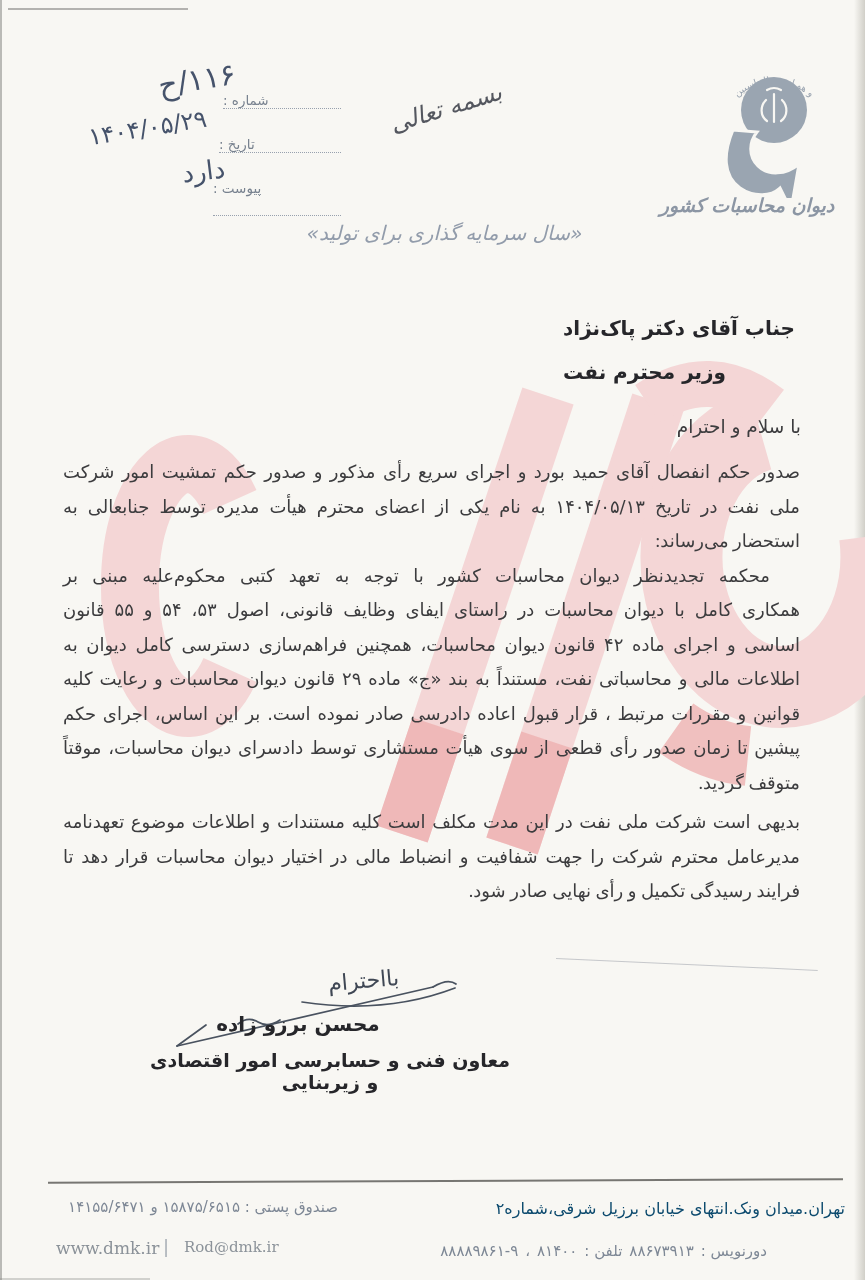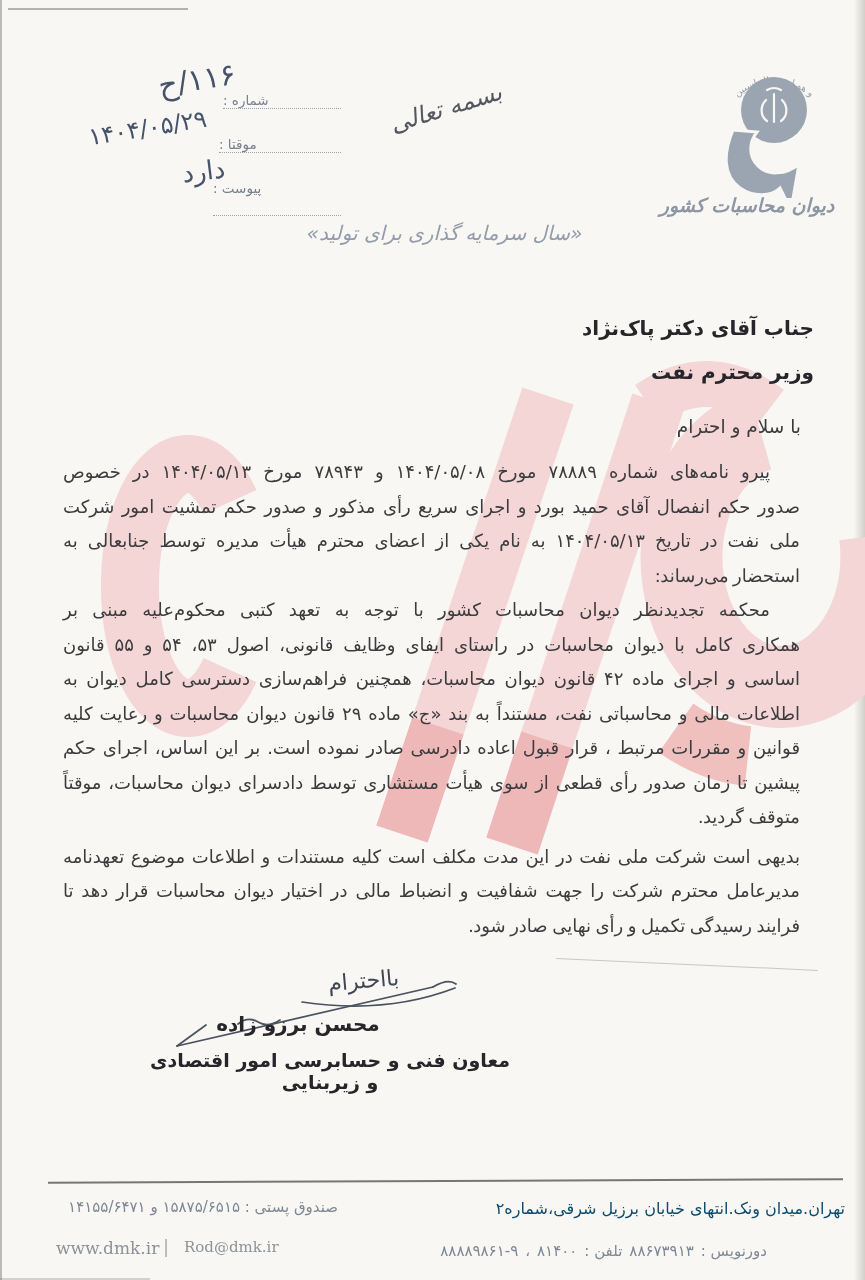--- a/index.html
+++ b/index.html
@@ -34,21 +34,21 @@
   .hw-attach{left:182px;top:156px;font-size:26px;transform:rotate(-7deg);}
   
   .bismillah{position:absolute;left:386px;top:94px;width:120px;z-index:2;
     font-size:24px;font-style:italic;color:#54575f;transform:rotate(-17deg);text-align:center;}
   .logo-box{position:absolute;left:637px;top:36px;width:215px;height:162px;z-index:2;}
   .org-name{position:absolute;left:642px;top:194px;width:210px;z-index:2;text-align:center;
     font-size:19px;font-weight:bold;font-style:italic;color:#8c96a4;direction:rtl;}
   .slogan{position:absolute;left:272px;top:221px;width:345px;z-index:2;text-align:center;
     font-size:20px;font-style:italic;color:#929cab;direction:rtl;}
   
-  .recipient{position:absolute;right:51px;top:306px;z-index:2;direction:rtl;text-align:right;
+  .recipient{position:absolute;right:70px;top:306px;z-index:2;direction:rtl;text-align:left;
     font-weight:bold;color:#26262a;font-size:20px;line-height:44px;}
   .salutation{position:absolute;right:64px;top:416px;z-index:2;direction:rtl;
     font-size:18.5px;color:#3c3c3e;}
   .body-text{position:absolute;left:63px;top:455px;width:737px;z-index:2;direction:rtl;}
   .para{margin:0;}
   .para.gap{margin-top:5px;}
   .line{font-size:18px;line-height:34.5px;text-align:justify;text-align-last:justify;
     color:#3c3c3e;white-space:normal;}
   .line.last{text-align:right;text-align-last:right;font-family:Liberation Serif, serif;}
   .line.indent{padding-right:30px;}
@@ -104,21 +104,21 @@
   <div class="edge-top"></div>
   <div class="edge-right"></div>
   <div class="edge-bottom"></div>
   <div class="scratch"></div>
 
   <div class="field-row f-number">
     <span>شماره :</span>
     <span class="dots"></span>
   </div>
   <div class="field-row f-date">
-    <span>موقتا :</span>
+    <span>تاریخ :</span>
     <span class="dots"></span>
   </div>
   <div class="field-row f-attach">
     <span>پیوست :</span>
     <span class="dots"></span>
   </div>
   <div class="hand hw-number">۱۱۶/ح</div>
   <div class="hand hw-date">۱۴۰۴/۰۵/۲۹</div>
   <div class="hand hw-attach">دارد</div>
 
@@ -150,21 +150,20 @@
 
   <div class="recipient">
     <div>جناب آقای دکتر پاک‌نژاد</div>
     <div>وزیر محترم نفت</div>
   </div>
 
   <div class="salutation">با سلام و احترام</div>
 
   <div class="body-text" id="paragraphs">
       <div class="para">
-        <div class="line indent">پیرو نامه‌های شماره ۷۸۸۸۹ مورخ ۱۴۰۴/۰۵/۰۸ و ۷۸۹۴۳ مورخ ۱۴۰۴/۰۵/۱۳ در خصوص</div>
         <div class="line">صدور حکم انفصال آقای حمید بورد و اجرای سریع رأی مذکور و صدور حکم تمشیت امور شرکت</div>
         <div class="line">ملی نفت در تاریخ ۱۴۰۴/۰۵/۱۳ به نام یکی از اعضای محترم هیأت مدیره توسط جنابعالی به</div>
         <div class="line last">استحضار می‌رساند:</div>
       </div>
       <div class="para">
         <div class="line indent">محکمه تجدیدنظر دیوان محاسبات کشور با توجه به تعهد کتبی محکوم‌علیه مبنی بر</div>
         <div class="line">همکاری کامل با دیوان محاسبات در راستای ایفای وظایف قانونی، اصول ۵۳، ۵۴ و ۵۵ قانون</div>
         <div class="line">اساسی و اجرای ماده ۴۲ قانون دیوان محاسبات، همچنین فراهم‌سازی دسترسی کامل دیوان به</div>
         <div class="line">اطلاعات مالی و محاسباتی نفت، مستنداً به بند «ج» ماده ۲۹ قانون دیوان محاسبات و رعایت کلیه</div>
         <div class="line">قوانین و مقررات مرتبط ، قرار قبول اعاده دادرسی صادر نموده است. بر این اساس، اجرای حکم</div>

